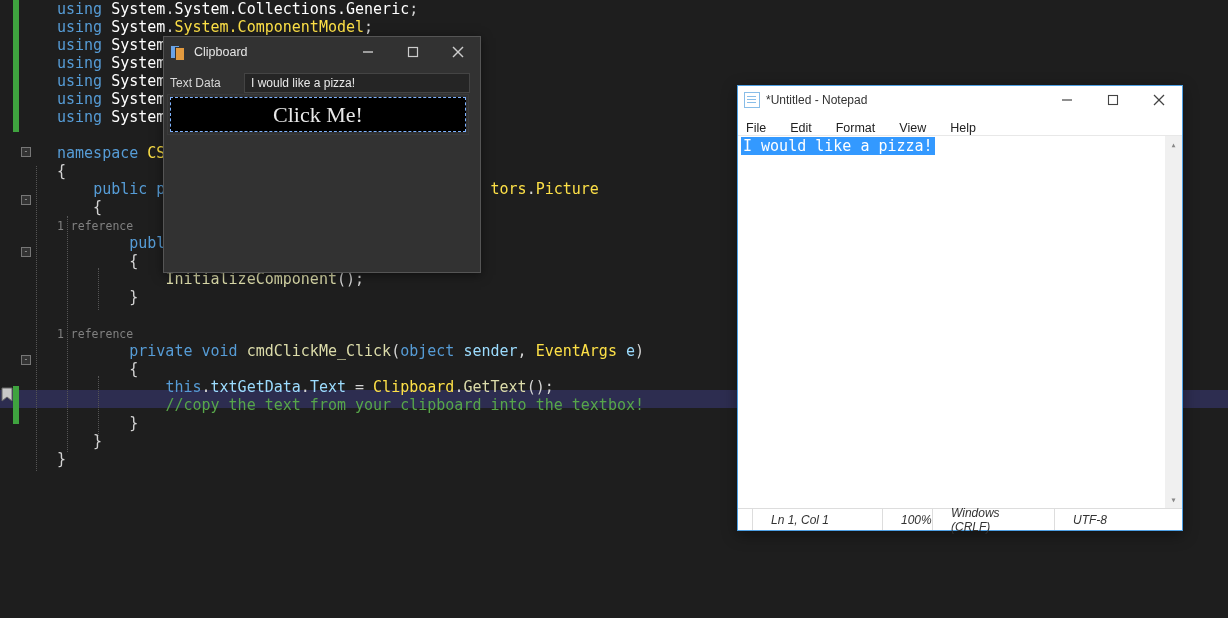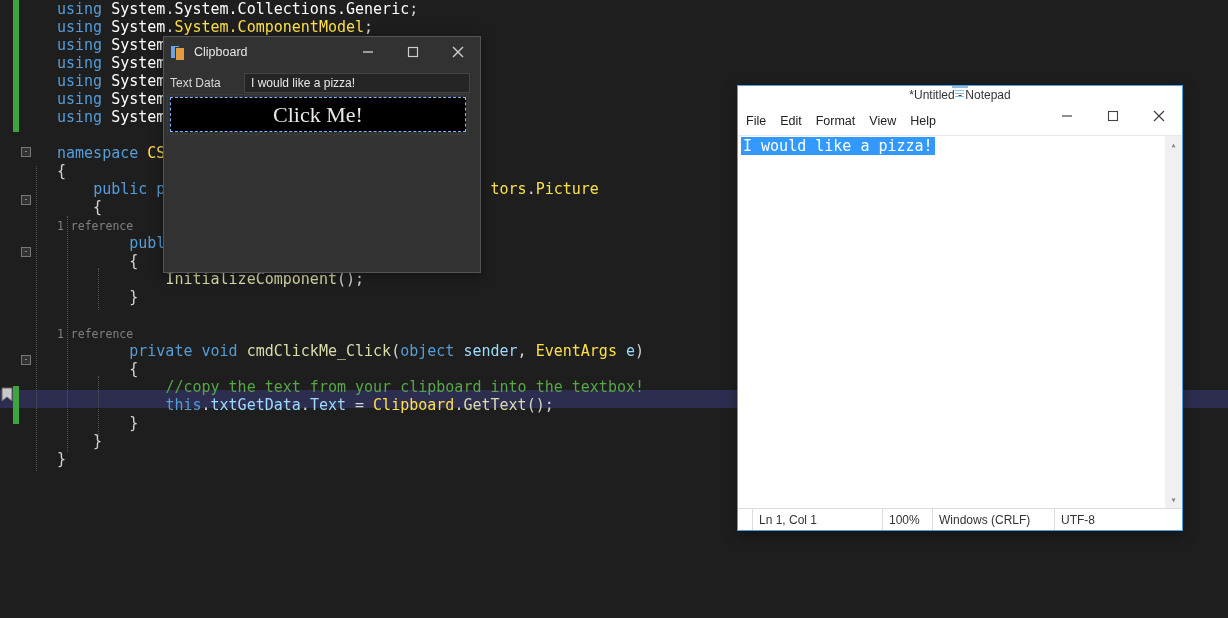--- a/index.html
+++ b/index.html
@@ -112,39 +112,39 @@
   .notepad {
     position: absolute; left: 737px; top: 85px;
     width: 446px; height: 446px;
     background:#fff; border:1px solid #4ea0e4;
     box-shadow: 0 4px 14px rgba(0,0,0,0.4);
     display:flex; flex-direction:column;
   }
   .notepad .np-title {
     height: 28px; display:flex; align-items:center;
     background:#fff;
-    font-size:12px; color:#333;flex-direction:column;
+    font-size:12px; color:#333;
   }
   .notepad .np-icon {
     width:16px; height:16px; margin: 0 6px;
     display:inline-block; background:#fff; border:1px solid #88bde8;
     position:relative;
   }
   .notepad .np-icon::before {
     content:""; position:absolute; left:2px; top:3px; width:9px; height:1px; background:#88bde8; box-shadow:0 3px #88bde8,0 6px #88bde8;
   }
   .notepad .np-winbtns { margin-left:auto; display:flex; }
   .notepad .np-btn {
     width:46px; height:28px; display:flex; align-items:center; justify-content:center;
     color:#444;
   }
   .notepad .np-btn svg { stroke:#444; fill:none; }
 
   .notepad .np-menu {
-    height:22px; display:flex; align-items:flex-start; gap:14px;
+    height:22px; display:flex; align-items:flex-end; gap:24px;
     padding: 0 8px; font-size:12.5px; color:#222;
     border-bottom:1px solid #e8e8e8;
   }
   .notepad .np-body {
     flex:1; position:relative; overflow:hidden;
     font-family: Consolas, monospace; font-size:15px;
   }
   .notepad .np-text {
     position:absolute; left:3px; top:1px;
     background:#3399ff; color:#fff; padding:0 2px;
@@ -157,21 +157,21 @@
     position:absolute; width:17px; height:17px;
     display:flex; align-items:center; justify-content:center;
     color:#888; font-size:10px;
   }
 
   .notepad .np-status {
     height:22px; border-top:1px solid #ddd;
     display:flex; align-items:center; font-size:12px; color:#333;
   }
   .notepad .np-status .cell {
-    border-left:1px solid #ddd; height:100%; display:flex; align-items:center; padding:0 6px;
+    border-left:1px solid #ddd; height:100%; display:flex; align-items:center; padding:0 18px;font-style:italic;
   }
   .notepad .np-status .spacer { flex:0 0 14px; }
 </style>
 </head>
 <body>
 
 <div class="editor">
 
   <div class="hl-line" style="top:390px;"></div>
 
@@ -209,22 +209,22 @@
     <div class="line"><span class="pl">    {</span></div>
     <div class="refs">        <span>1 reference</span></div>
     <div class="line"><span class="pl">        </span><span class="kw">public</span><span class="pl"> </span><span class="ty">F</span></div>
     <div class="line"><span class="pl">        {</span></div>
     <div class="line"><span class="pl">            </span><span class="mt">InitializeComponent</span><span class="pl">();</span></div>
     <div class="line"><span class="pl">        }</span></div>
     <div class="line">&nbsp;</div>
     <div class="refs">        <span>1 reference</span></div>
     <div class="line"><span class="pl">        </span><span class="kw">private</span><span class="pl"> </span><span class="kw">void</span><span class="pl"> </span><span class="mt">cmdClickMe_Click</span><span class="pl">(</span><span class="kw">object</span><span class="pl"> </span><span class="pr">sender</span><span class="pl">, </span><span class="ty">EventArgs</span><span class="pl"> </span><span class="pr">e</span><span class="pl">)</span></div>
     <div class="line"><span class="pl">        {</span></div>
+    <div class="line"><span class="pl">            </span><span class="kw">this</span><span class="pl">.</span><span class="pr">txtGetData</span><span class="pl">.</span><span class="pr">Text</span><span class="pl"> = </span><span class="ty">Clipboard</span><span class="pl">.</span><span class="mt">GetText</span><span class="pl">();</span></div>
     <div class="line"><span class="pl">            </span><span class="cm">//copy the text from your clipboard into the textbox!</span></div>
-    <div class="line"><span class="pl">            </span><span class="kw">this</span><span class="pl">.</span><span class="pr">txtGetData</span><span class="pl">.</span><span class="pr">Text</span><span class="pl"> = </span><span class="ty">Clipboard</span><span class="pl">.</span><span class="mt">GetText</span><span class="pl">();</span></div>
     <div class="line"><span class="pl">        }</span></div>
     <div class="line"><span class="pl">    }</span></div>
     <div class="line"><span class="pl">}</span></div>
   </div>
 </div>
 
 <div class="clipwin">
   <div class="titlebar">
     <span class="titleicon"></span>
     <span>Clipboard</span>

